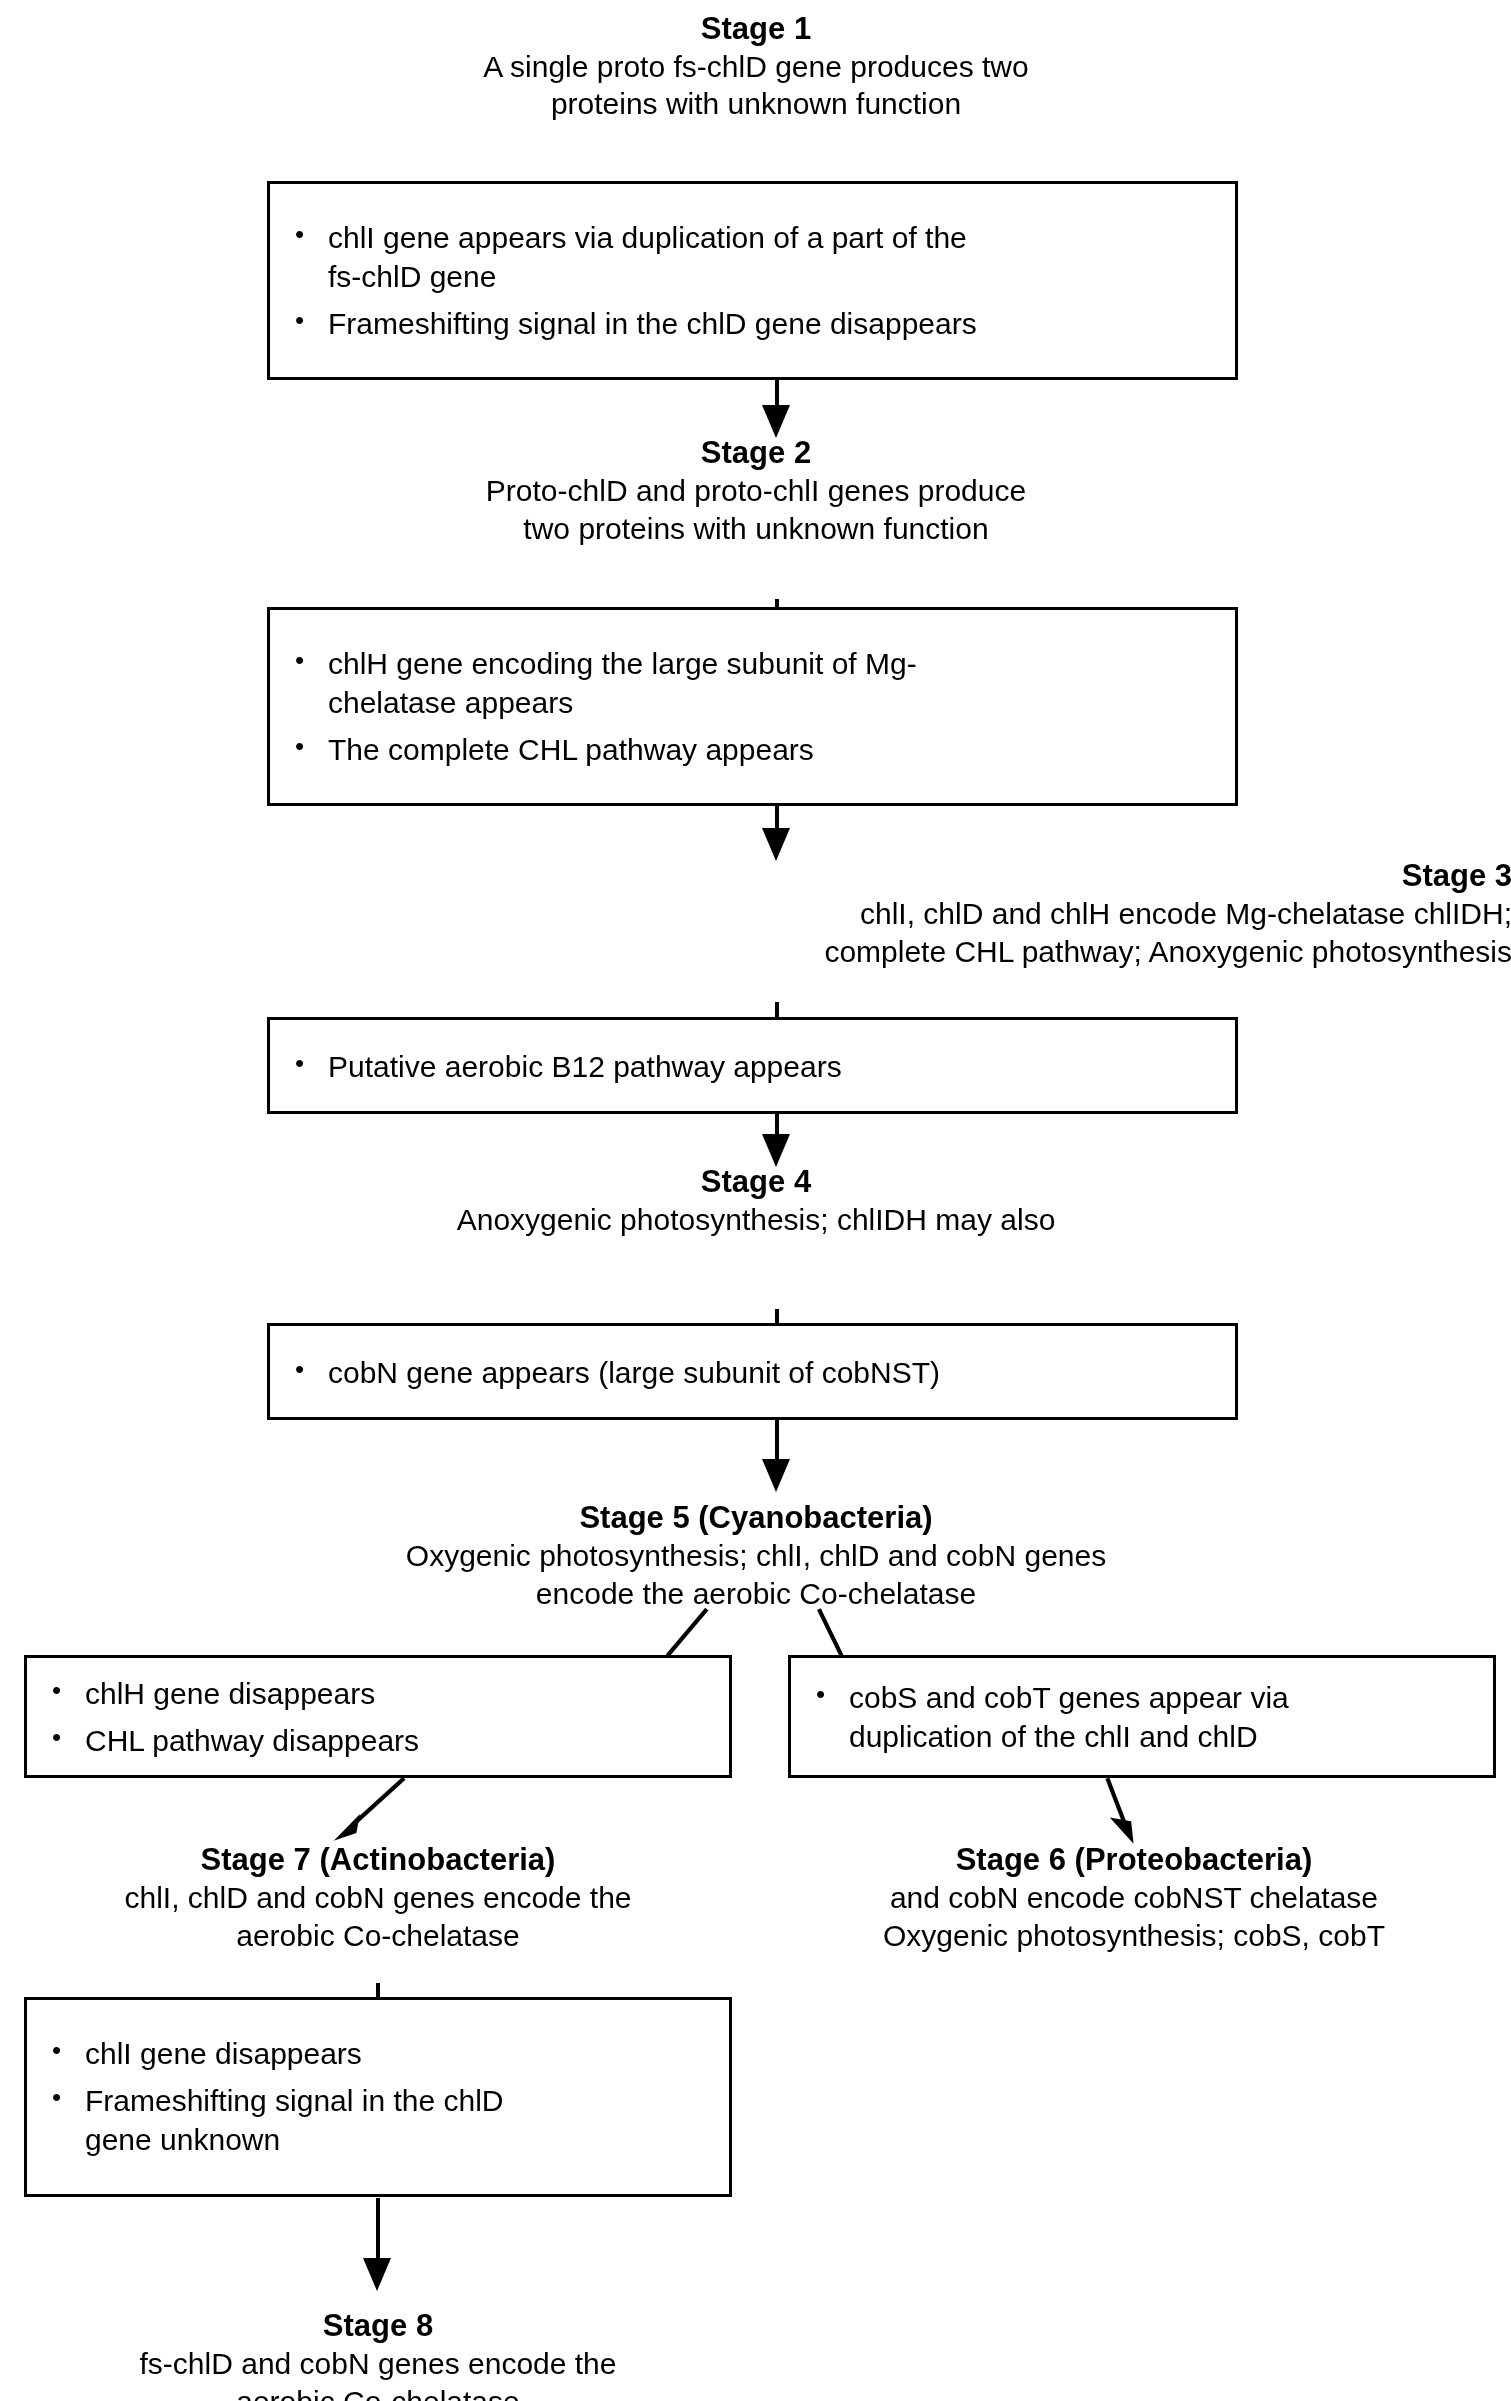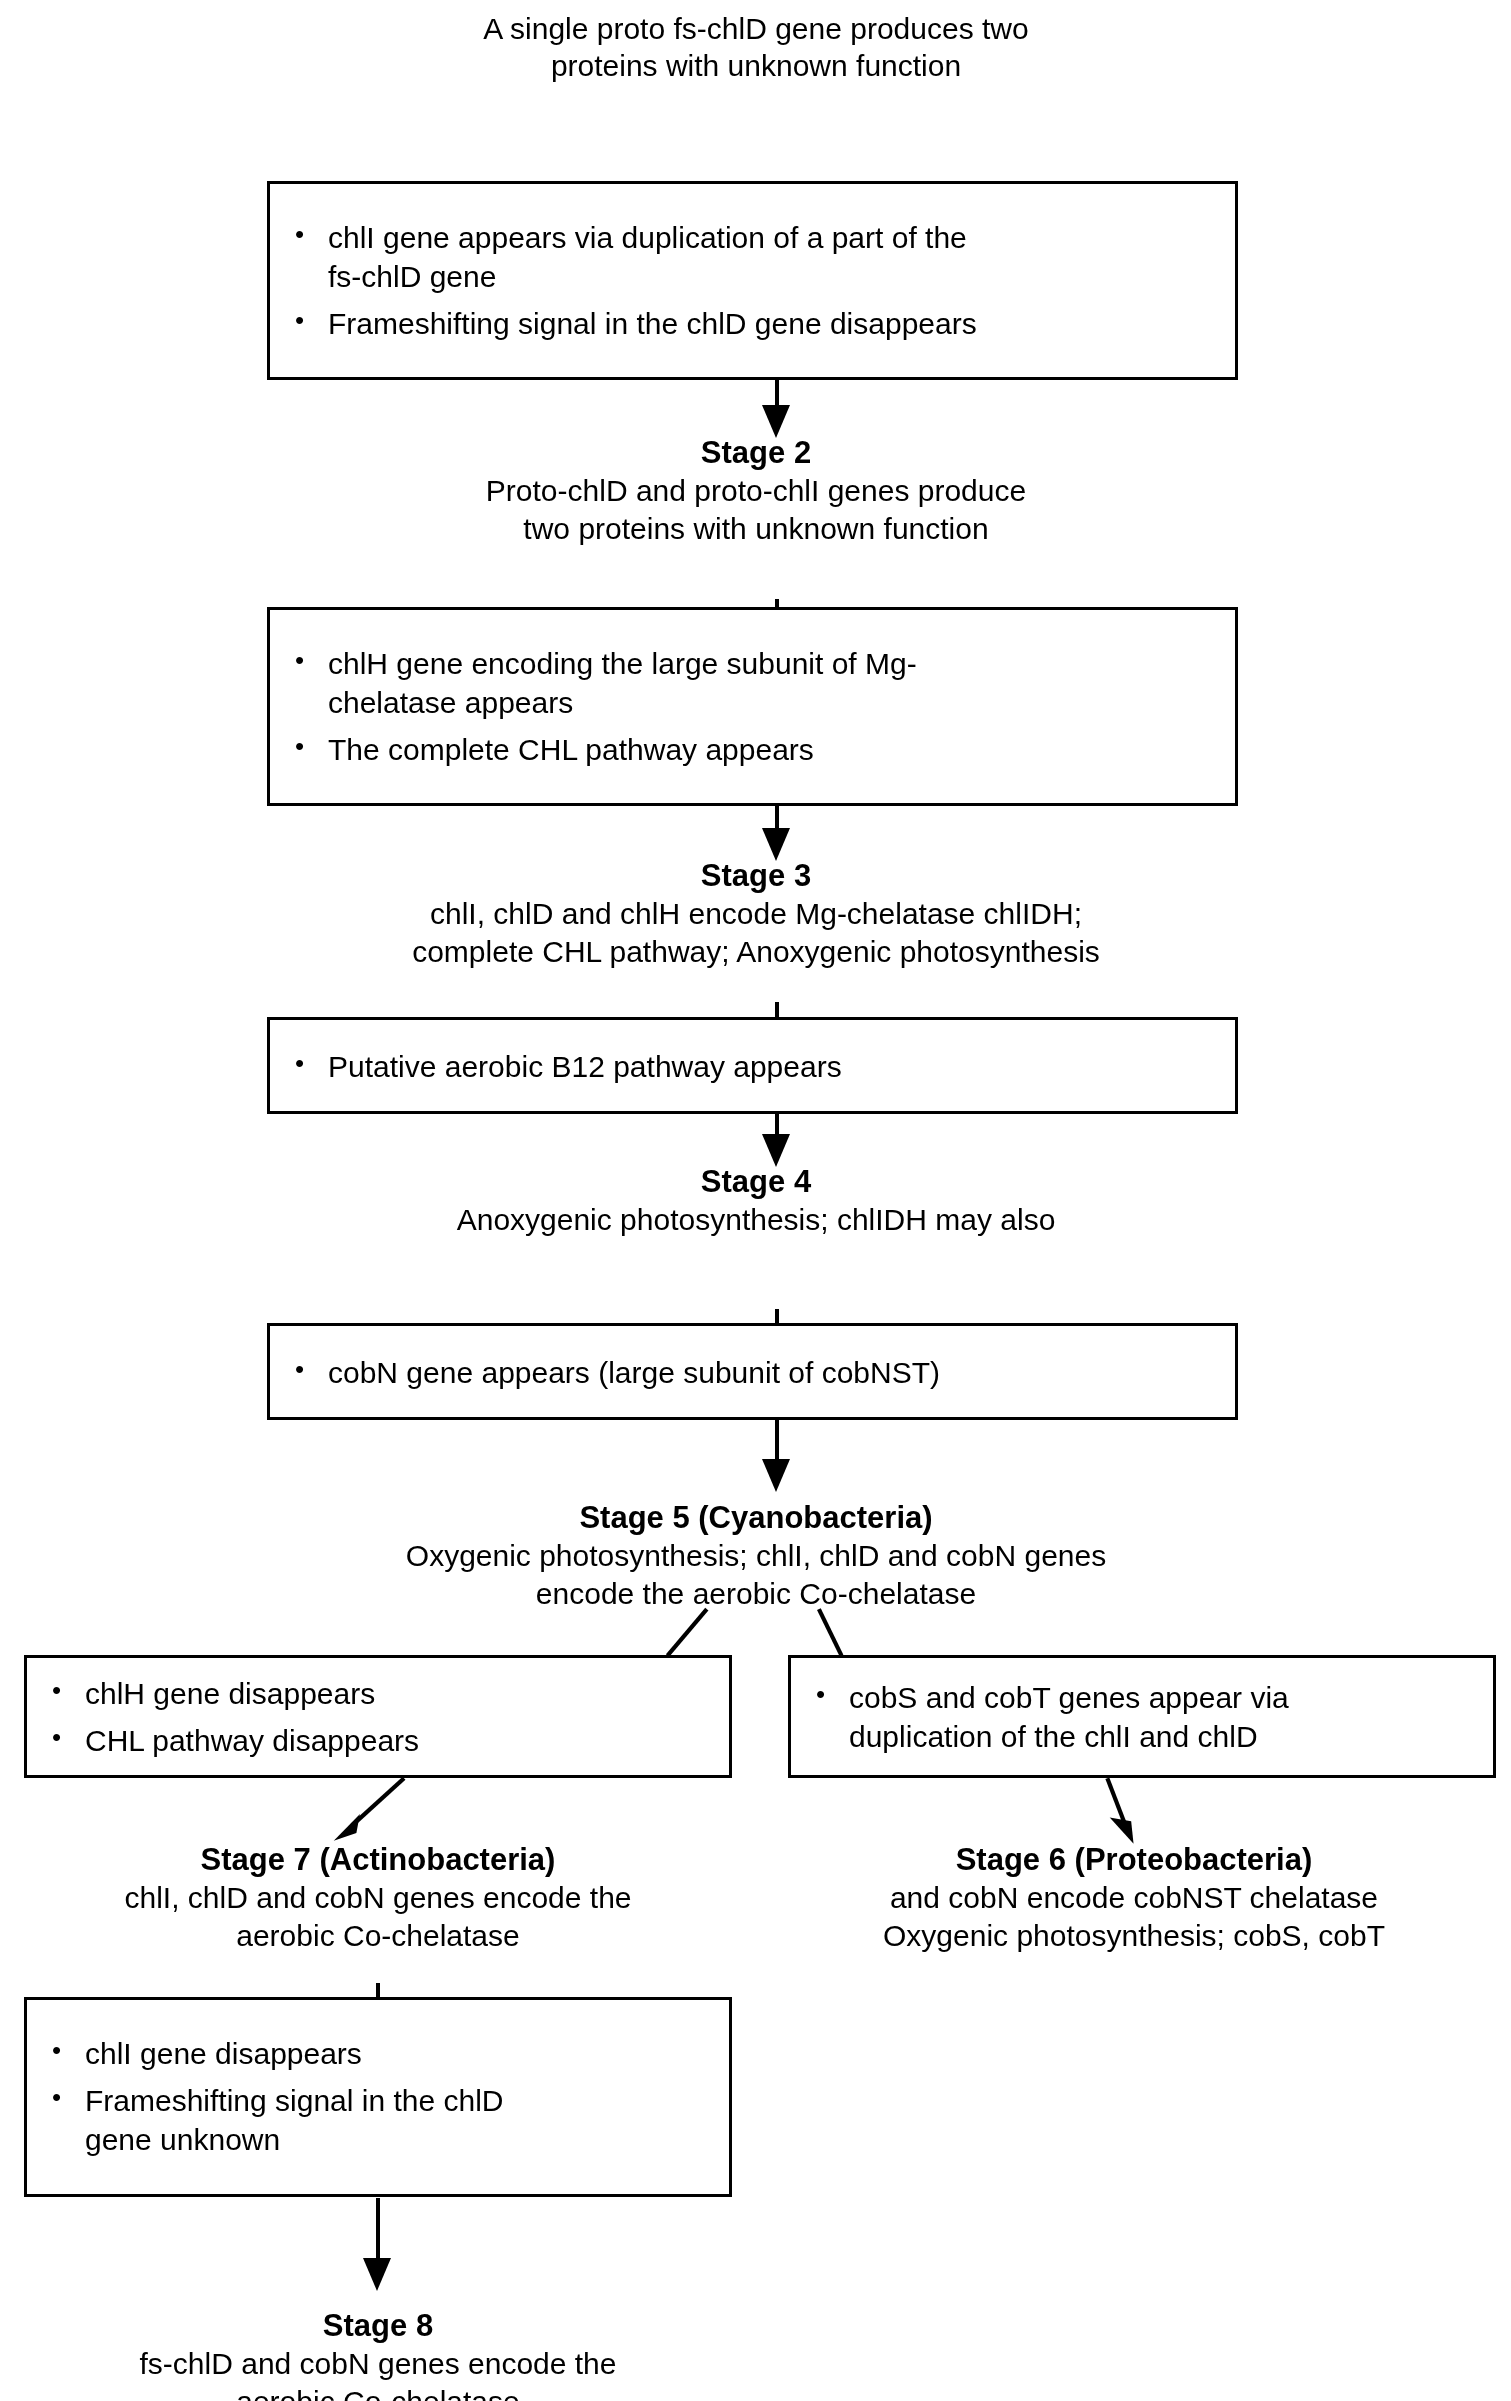--- a/index.html
+++ b/index.html
@@ -90,20 +90,21 @@
     position: absolute;
     overflow: visible;
   }
 </style>
 </head>
 <body>
 
 <div id="page">
 
   <div class="stage-head" style="left:0; top:9.5px; width:1512px;">
+    <div class="stage-title">Stage 1</div>
     <div class="stage-sub">A single proto fs-chlD gene produces two</div>
     <div class="stage-sub">proteins with unknown function</div>
   </div>
 
   <div class="box" style="left:267px; top:181px; width:971px; height:199px;">
     <div class="bullets">
       <div class="bullet-row">
         <span class="bullet-dot">•</span>
         <span class="bullet-text">
           <span>chlI gene appears via duplication of a part of the</span><br>
@@ -140,21 +141,21 @@
       <div class="bullet-row">
         <span class="bullet-dot">•</span>
         <span class="bullet-text">The complete CHL pathway appears</span>
       </div>
     </div>
   </div>
 
   <div class="vline" style="left:775px; top:806px; height:26px;"></div>
   <div class="arrow-down" style="left:762px; top:828px;"></div>
 
-  <div class="stage-head" style="left:0; top:857px; width:1512px;">
+  <div class="stage-head" style="left:0; top:857px; width:1512px;text-align:right;">
     <div class="stage-title">Stage 3</div>
     <div class="stage-sub">chlI, chlD and chlH encode Mg-chelatase chlIDH;</div>
     <div class="stage-sub">complete CHL pathway; Anoxygenic photosynthesis</div>
   </div>
 
   <div class="vline" style="left:775px; top:1002px; height:15.5px;"></div>
 
   <div class="box" style="left:267px; top:1017px; width:971px; height:97px;">
     <div class="bullets">
       <div class="bullet-row">

